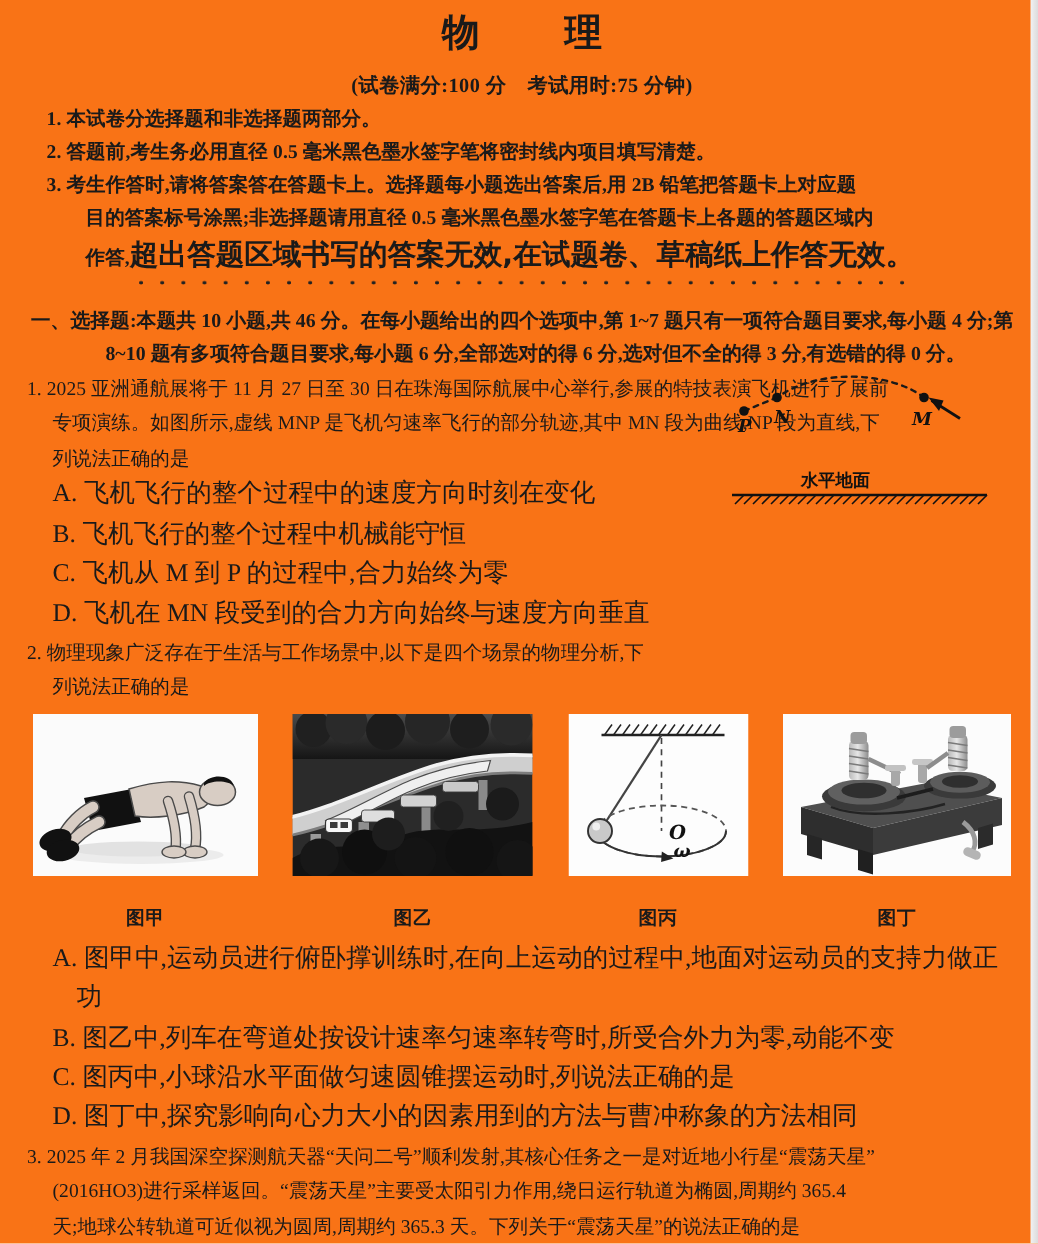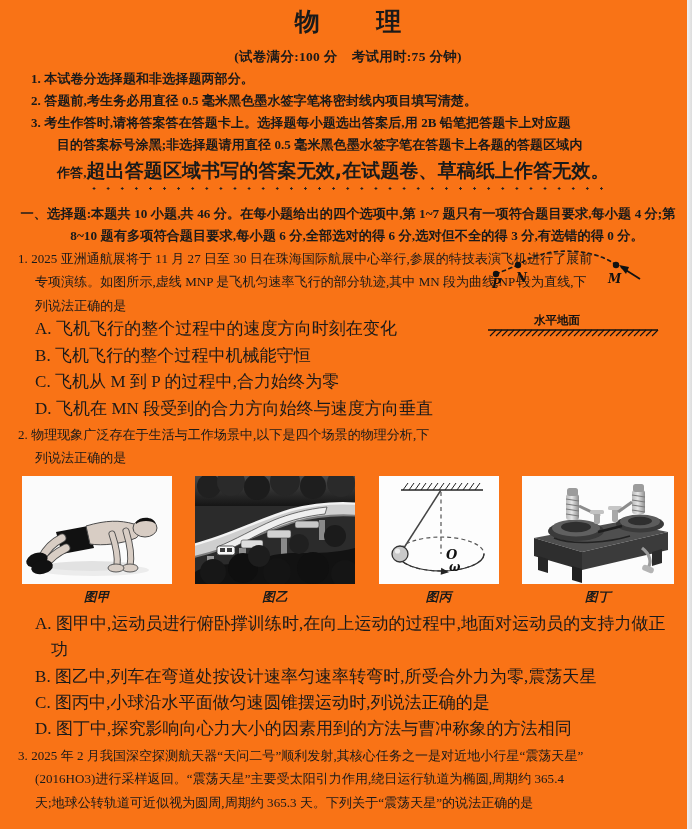--- a/index.html
+++ b/index.html
@@ -142,24 +142,23 @@
   .figrow {
     display: flex;
     align-items: flex-end;
     justify-content: space-between;
     margin-top: 7px;
     padding: 0 4px 0 4px;
   }
   .figcell { text-align: center; }
   .figcaption {
     font-size: 12.5px;
-    margin-top: 5px;
+    margin-top: 20px;
     letter-spacing: 0.5px;
     font-weight: bold;
-    font-style: italic;
   }
   .fig-box { display: block; }
 </style>
 </head>
 <body>
 
 <div class="page">
   <div class="edge-right"></div>
 
   <div class="title">物 理</div>
@@ -441,21 +440,21 @@
 
           <path d="M120,72 C128,78 130,86 126,92" stroke="#9a9a9a" stroke-width="3.2" fill="none"></path>
           <rect x="120" y="90" width="12" height="6" rx="2.8" fill="#b4b4b4" transform="rotate(22 126 93)"></rect>
         </svg>
         <div class="figcaption">图丁</div>
       </div>
     </div>
 
     <ul class="opts" style="margin-top:5px">
       <li>A. 图甲中,运动员进行俯卧撑训练时,在向上运动的过程中,地面对运动员的支持力做正功</li>
-      <li>B. 图乙中,列车在弯道处按设计速率匀速率转弯时,所受合外力为零,震荡天星</li>
+      <li>B. 图乙中,列车在弯道处按设计速率匀速率转弯时,所受合外力为零,动能不变</li>
       <li>C. 图丙中,小球沿水平面做匀速圆锥摆运动时,列说法正确的是</li>
       <li>D. 图丁中,探究影响向心力大小的因素用到的方法与曹冲称象的方法相同</li>
     </ul>
   </div>
 
   <div>
     <div class="q"><span>3.</span> <span>2025 年 2 月我国深空探测航天器“天问二号”顺利发射,其核心任务之一是对近地小行星“震荡天星”</span></div>
     <div class="q" style="padding-left:17px;text-indent:0">(2016HO3)进行采样返回。“震荡天星”主要受太阳引力作用,绕日运行轨道为椭圆,周期约 365.4</div>
     <div class="q" style="padding-left:17px;text-indent:0">天;地球公转轨道可近似视为圆周,周期约 365.3 天。下列关于“震荡天星”的说法正确的是</div>
   </div>

